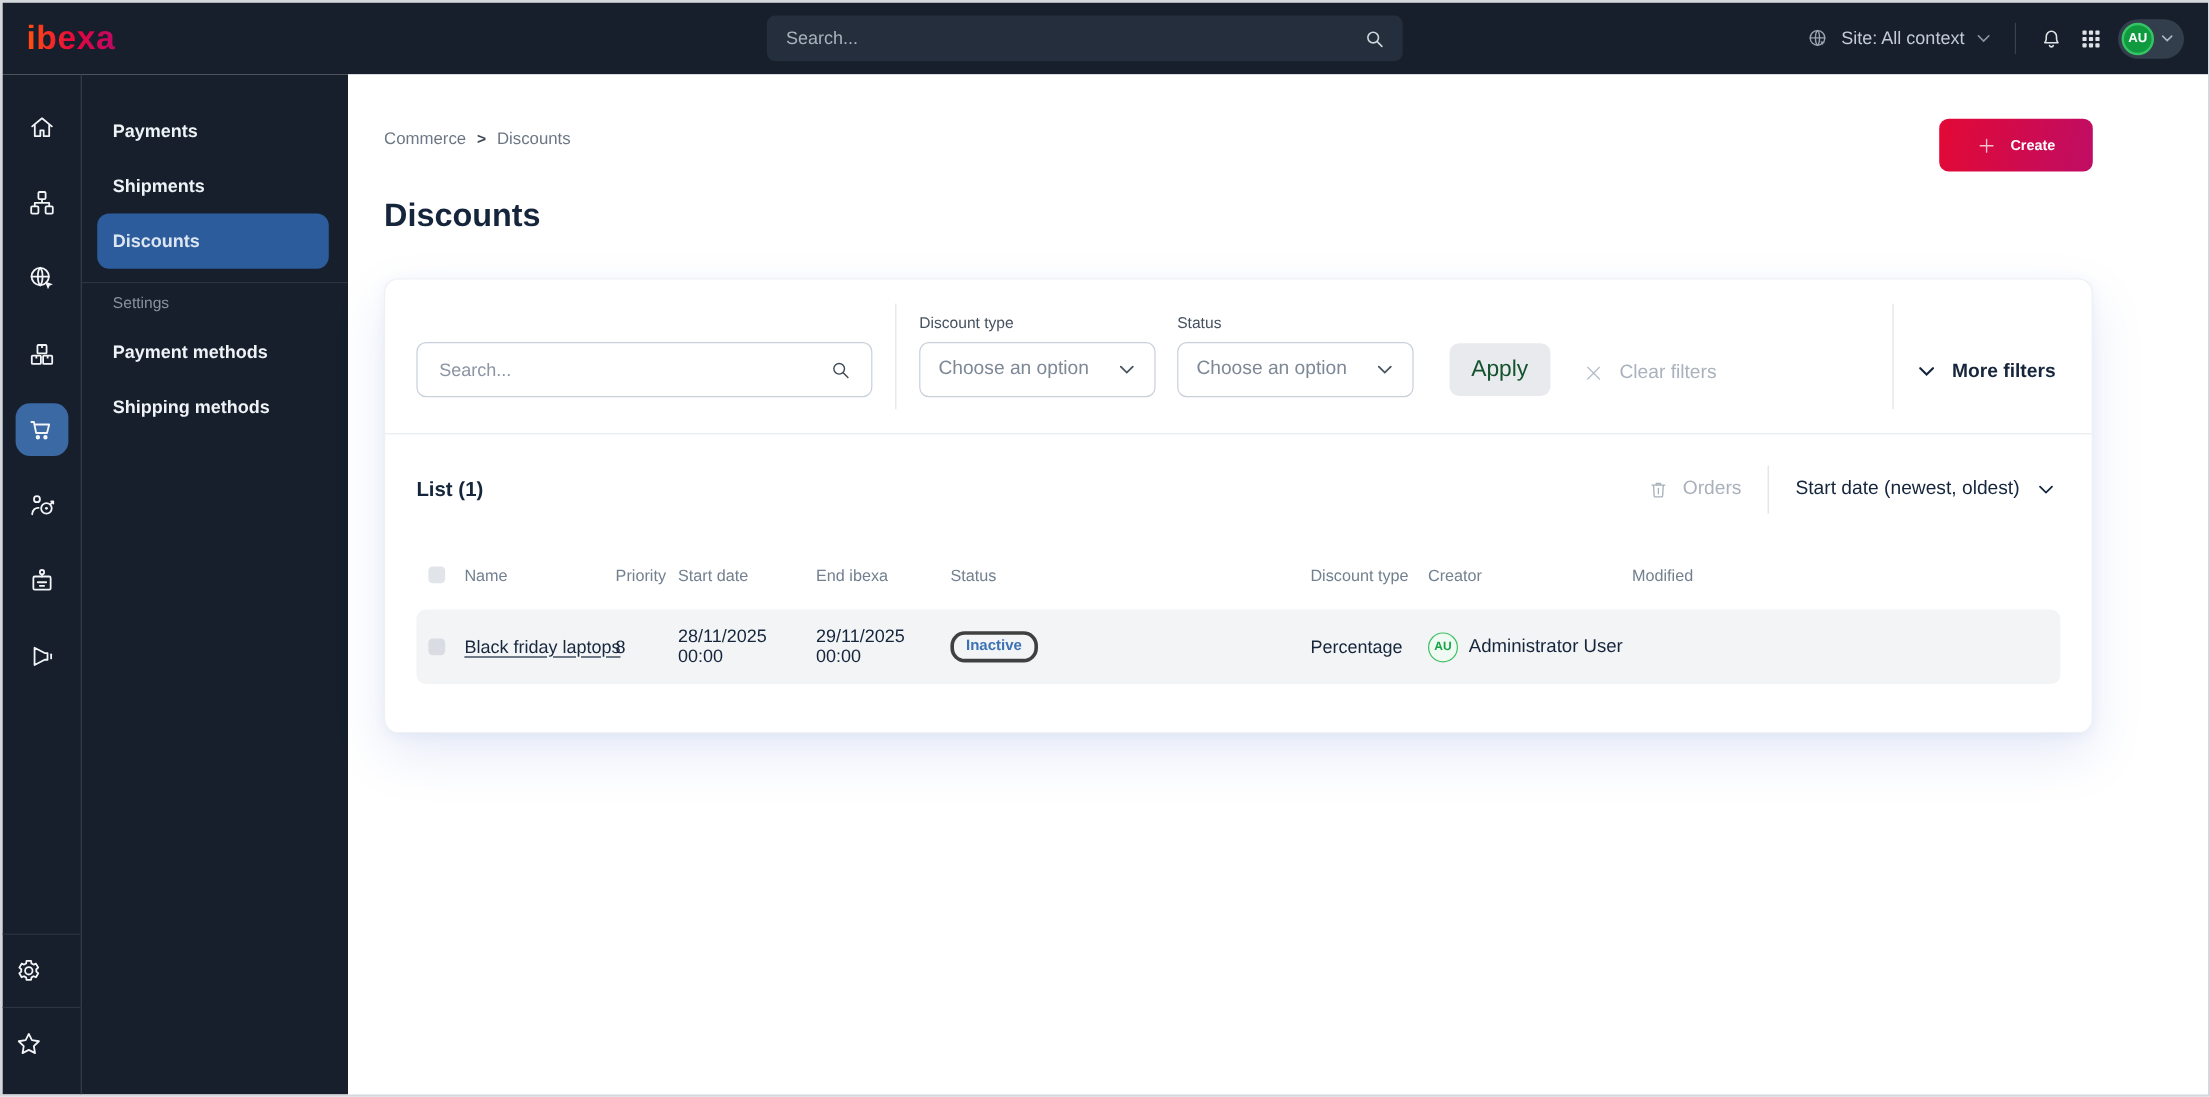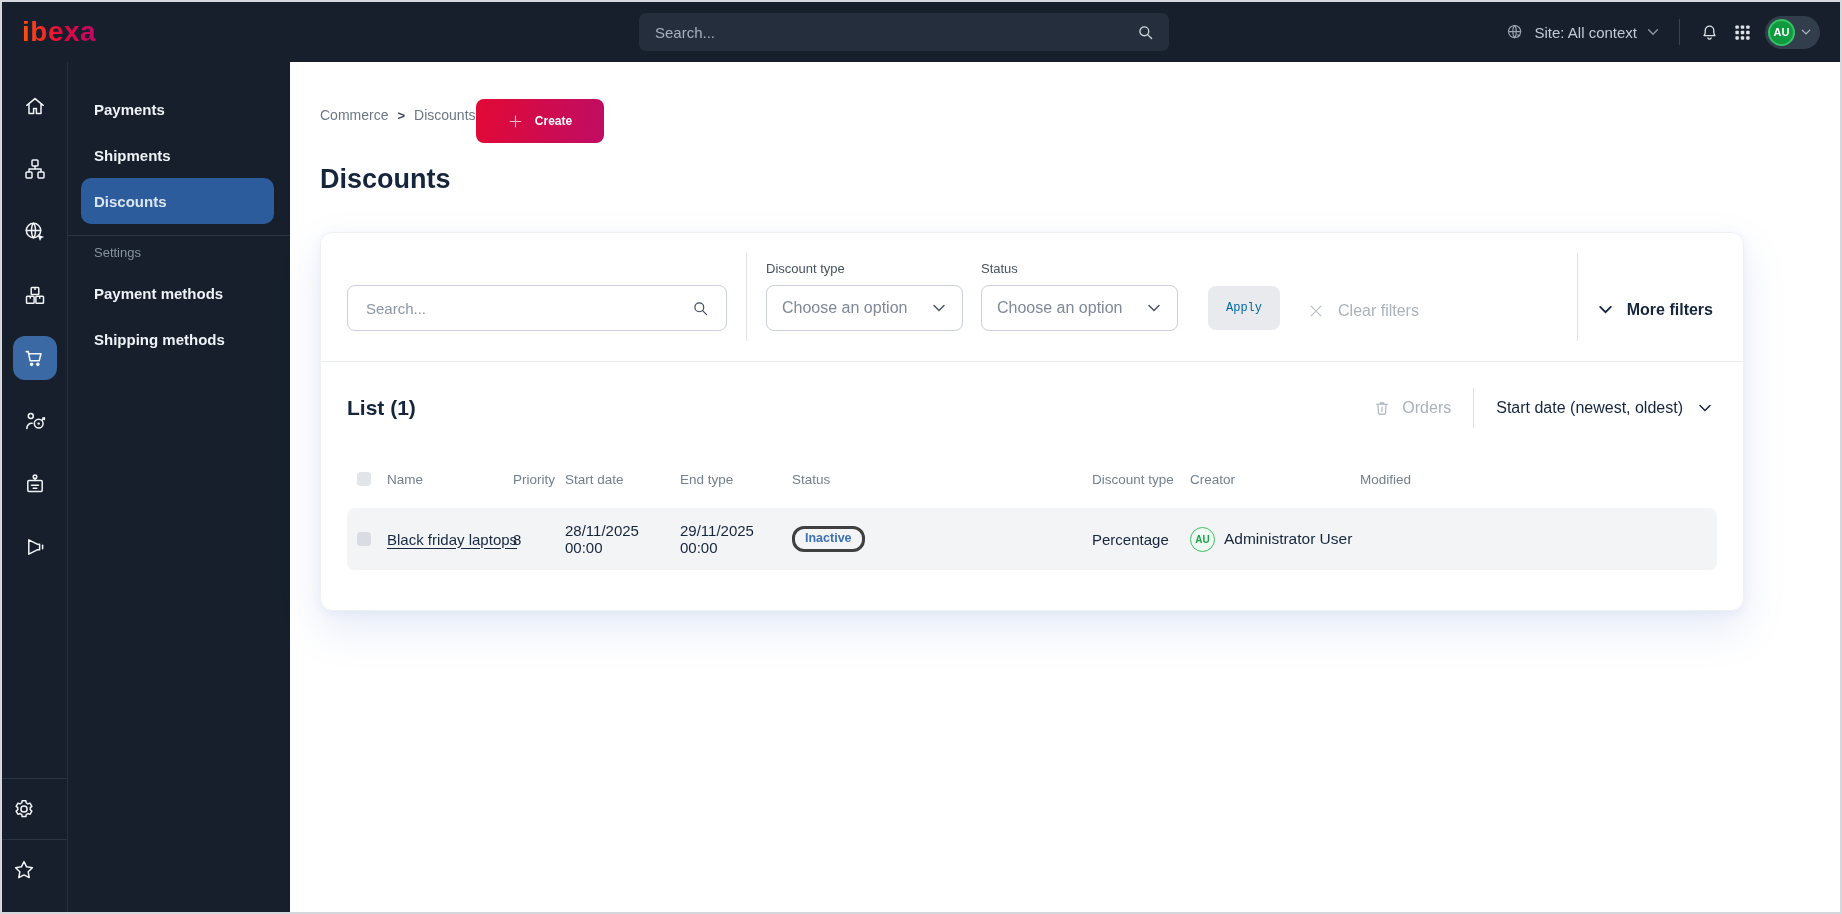--- a/index.html
+++ b/index.html
@@ -42,21 +42,21 @@
   .submenu{position:absolute;top:60px;bottom:0;left:66px;width:222px;background:#161f2b;
     padding-top:24px;}
   .sm-item{height:46px;display:flex;align-items:center;padding-left:26px;color:#eff2f6;
     font-size:15px;font-weight:600;cursor:pointer;}
   .sm-item.active{background:#2d5c9c;border-radius:10px;margin:0 16px 0 13px;padding-left:13px;color:#dce6f2;}
   .sm-hr{border-top:1px solid #2a3442;margin:11px 0 9px;}
   .sm-label{padding-left:26px;color:#87919f;font-size:13px;margin:6px 0 10px;}
   
   .main{position:absolute;top:60px;left:288px;right:0;bottom:0;background:#fff;
     padding:40px 96px 0 30px;}
-  .crumb-row{display:flex;justify-content:flex-start;align-items:flex-start;}
+  .crumb-row{display:flex;justify-content:space-between;align-items:flex-start;}
   .breadcrumb{display:flex;align-items:center;gap:9px;font-size:14px;color:#6c7785;margin-top:5px;}
   .breadcrumb .sep{color:#3c4653;font-weight:bold;font-size:13px;}
   .crumb-link{cursor:pointer;}
   .create-btn{height:44px;min-width:128px;border:0;border-radius:8px;cursor:pointer;
     background:linear-gradient(100deg,#e20935,#bf0d64);color:#fff;font-size:12px;font-weight:600;
     display:flex;align-items:center;justify-content:center;gap:11px;font-family:inherit;margin-top:-3px;}
   .create-btn svg{opacity:.75;}
   .page-title{font-size:27px;font-weight:700;color:#15253c;margin:21px 0 0;}
   
   .card{margin-top:37px;background:#fff;border:1px solid #eef0f4;border-radius:12px;
@@ -66,30 +66,30 @@
     display:flex;align-items:center;padding:0 16px;color:#3c4856;}
   .f-search input{flex:1;border:0;outline:0;font-size:15px;color:#55606e;font-family:inherit;background:transparent;}
   .f-search input::placeholder{color:#8b95a3;}
   .vdiv-tall{width:1px;background:#dfe3e9;align-self:stretch;margin:-8px 19px -10px;}
   .f-group{display:flex;flex-direction:column;gap:9px;margin-right:18px;}
   .f-label{font-size:13px;color:#47525f;}
   .f-select{width:197px;height:46px;border:1px solid #c9d0da;border-radius:8px;display:flex;
     align-items:center;justify-content:space-between;padding:0 15px;color:#7e8896;font-size:16px;cursor:pointer;}
   .f-select .chev{color:#47525f;}
   .apply-btn{height:44px;margin:0 0 1px 12px;padding:0 18px;background:#e8eaee;border:0;border-radius:8px;
-    color:#0369a1;font-size:12px;font-family:Liberation Mono, monospace;cursor:pointer;}
+    color:#14532d;font-size:19px;font-family:Liberation Sans, sans-serif;cursor:pointer;}
   .clear-btn{display:flex;align-items:center;gap:13px;color:#aab2bd;font-size:16px;
     margin:0 0 11px 27px;cursor:pointer;}
   .f-spacer{flex:1;}
   .more-btn{display:flex;align-items:flex-start;gap:13px;color:#15253c;font-size:16px;font-weight:700;
     margin:0 4px 12px 0;cursor:pointer;}
   
   .list-sec{border-top:1px solid #e8ebef;padding:26px 26px 40px;}
   .list-head{display:flex;align-items:center;justify-content:space-between;}
-  .list-title{font-size:21px;font-weight:700;color:#15253c;}
+  .list-title{font-size:17px;font-weight:700;color:#15253c;}
   .list-head-right{display:flex;align-items:center;}
   .del-btn{display:flex;align-items:center;gap:11px;color:#a9b1bc;font-size:16px;cursor:pointer;}
   .lh-div{width:1px;height:40px;background:#dde1e7;margin:0 22px;}
   .sort-btn{display:flex;align-items:center;gap:14px;color:#15253c;font-size:16px;cursor:pointer;padding-right:4px;}
   .tbl-grid{display:grid;grid-template-columns:40px 126px 52px 115px 112px 300px 98px 170px 1fr;
     align-items:center;}
   .tbl-header{margin-top:31px;height:40px;color:#72808f;font-size:13.5px;}
   .tbl-row{margin-top:9px;height:62px;background:#f3f4f6;border-radius:8px;font-size:15px;color:#15253c;}
   .cb{width:14px;height:14px;border-radius:3.5px;background:#e1e4e9;margin-left:10px;cursor:pointer;}
   .tbl-row .cb{background:#d9dde3;}
@@ -377,21 +377,21 @@
           </div>
         </div>
 
         <div class="tbl-grid tbl-header">
           <div>
               <div class="cb"></div>
             </div>
           <div>Name</div>
           <div>Priority</div>
           <div>Start date</div>
-          <div>End type</div>
+          <div>End ibexa</div>
           <div>Status</div>
           <div>Discount type</div>
           <div>Creator</div>
           <div>Modified</div>
         </div>
 
         <div class="tbl-grid tbl-row">
           <div>
               <div class="cb"></div>
             </div>

